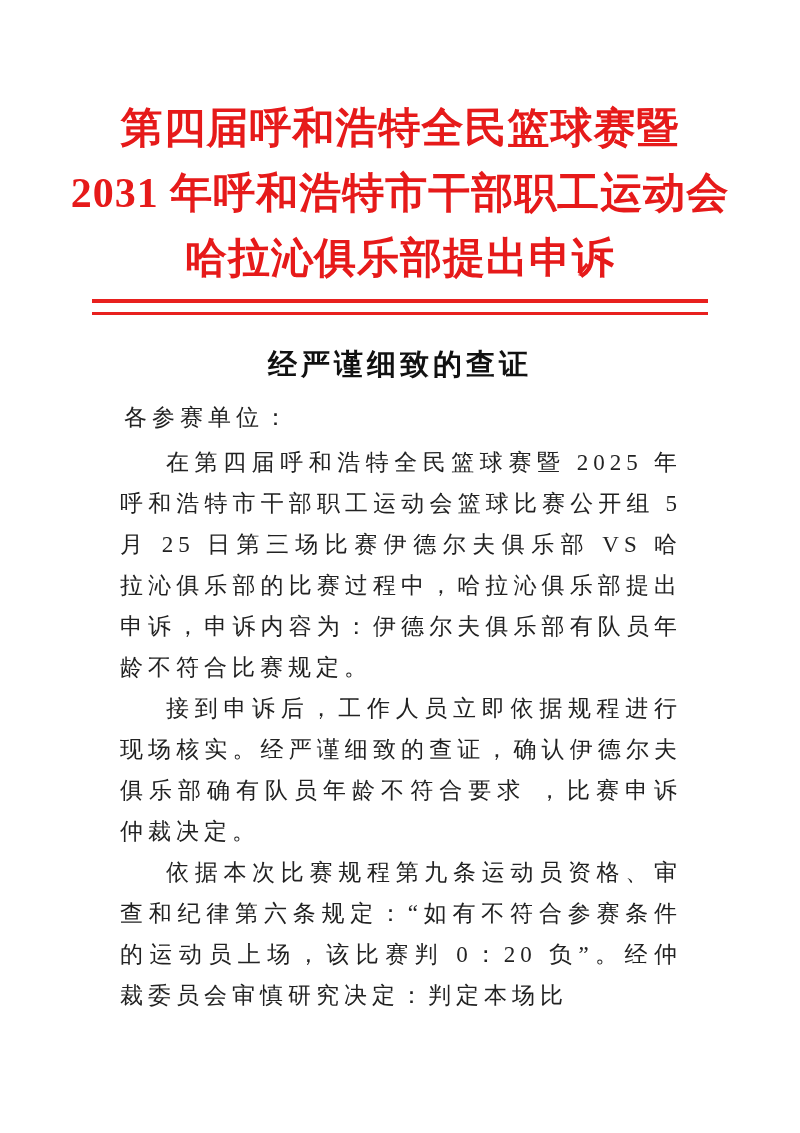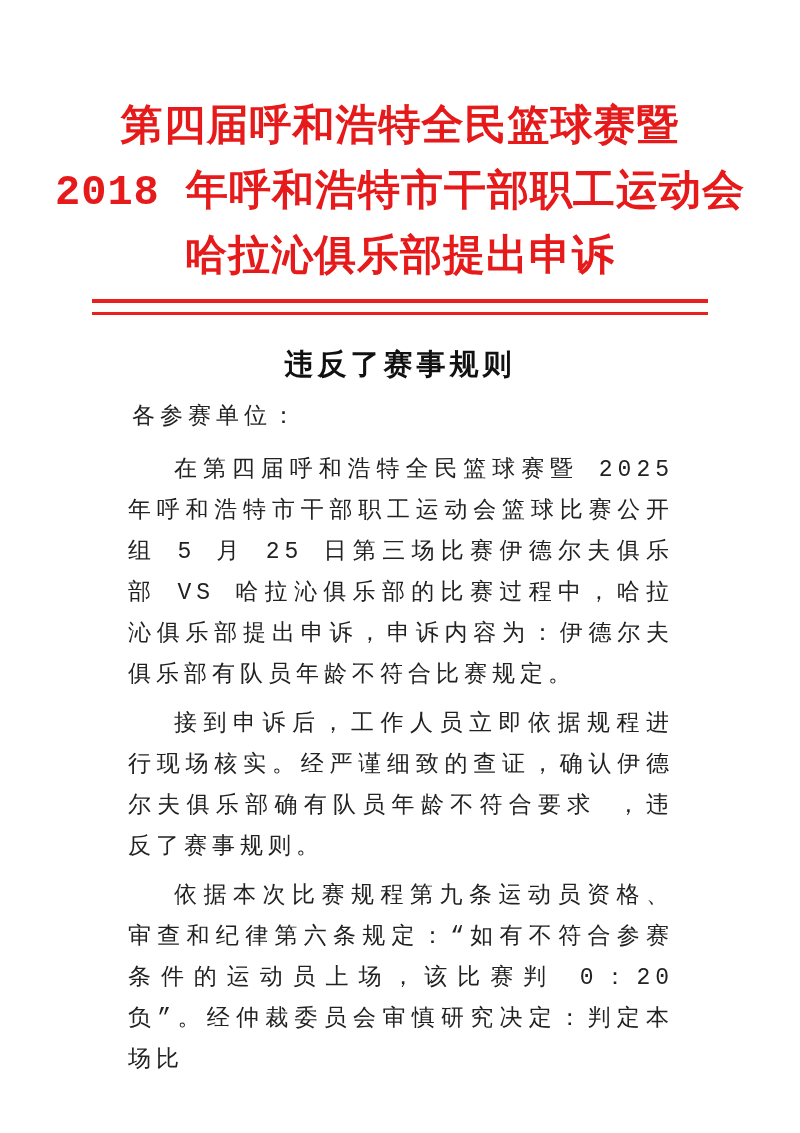--- a/index.html
+++ b/index.html
@@ -9,21 +9,21 @@
   }
   *{box-sizing:border-box;}
   html,body{margin:0;padding:0;background:#ffffff;}
   .page{
     position:relative;
     width:800px;
     height:1133px;
     margin:0 auto;
     background:#ffffff;
     overflow:hidden;
-    font-family:Liberation Mono, monospace;
+    font-family:Liberation Serif, serif;
   }
   .title-block{
     padding-top:96px;
     text-align:center;
     color:var(--title-red);
     font-weight:bold;
     font-size:42px;
     line-height:65px;
     letter-spacing:1px;
   }
@@ -44,46 +44,46 @@
   .body-text{
     margin:12px 120px 0 120px;
     width:562px;
     font-size:23px;
     line-height:41px;
     letter-spacing:5px;
     color:var(--body-text);
     text-align:justify;
     text-justify:inter-character;
   }
-  .salutation{margin:12px;}
+  .salutation{margin:4px;}
   .para{
-    margin:8px;
+    margin:0;
     text-indent:2em;
   }
 </style>
 </head>
 <body>
 
 <div class="page">
 
   <header class="title-block">
     <div class="title-line">第四届呼和浩特全民篮球赛暨</div>
-    <div class="title-line">2018 年呼和浩特市干部职工运动会</div>
+    <div class="title-line">2031 年呼和浩特市干部职工运动会</div>
     <div class="title-line">哈拉沁俱乐部提出申诉</div>
   </header>
 
   <div class="rules">
     <div class="rule thick"></div>
     <div class="rule thin"></div>
   </div>
 
   <main>
-    <h1 class="doc-heading">违反了赛事规则</h1>
+    <h1 class="doc-heading">经严谨细致的查证</h1>
 
     <div class="body-text">
       <p class="salutation">各参赛单位：</p>
       <p class="para">在第四届呼和浩特全民篮球赛暨 2025 年呼和浩特市干部职工运动会篮球比赛公开组 5 月 25 日第三场比赛伊德尔夫俱乐部 VS 哈拉沁俱乐部的比赛过程中，哈拉沁俱乐部提出申诉，申诉内容为：伊德尔夫俱乐部有队员年龄不符合比赛规定。</p>
-      <p class="para">接到申诉后，工作人员立即依据规程进行现场核实。经严谨细致的查证，确认伊德尔夫俱乐部确有队员年龄不符合要求 ，违反了赛事规则。</p>
+      <p class="para">接到申诉后，工作人员立即依据规程进行现场核实。经严谨细致的查证，确认伊德尔夫俱乐部确有队员年龄不符合要求 ，比赛申诉仲裁决定。</p>
       <p class="para">依据本次比赛规程第九条运动员资格、审查和纪律第六条规定：“如有不符合参赛条件的运动员上场，该比赛判 0：20 负”。经仲裁委员会审慎研究决定：判定本场比</p>
     </div>
   </main>
 
 </div>
 
 </body></html>

